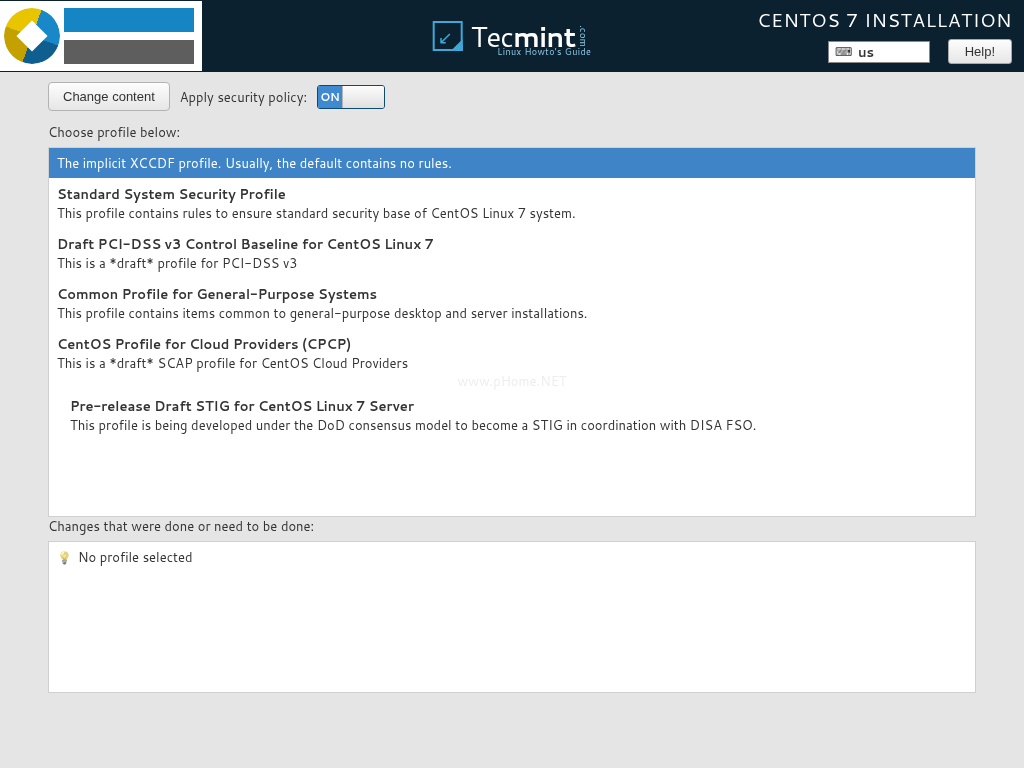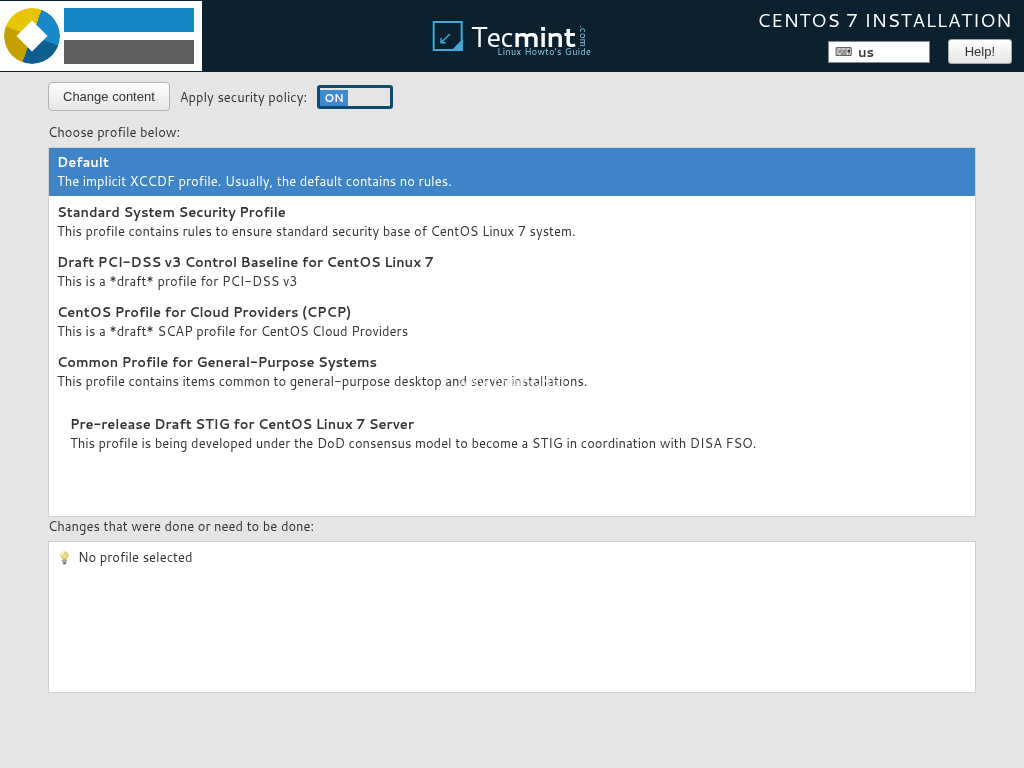--- a/index.html
+++ b/index.html
@@ -23,21 +23,21 @@
 .top-right { position:absolute; right:12px; top:6px; display:flex; flex-direction:column; align-items:flex-end; gap:6px; }
 .install-title { color:#fff; font-size:19px; font-weight:400; letter-spacing:0.5px; }
 .kb-help { display:flex; gap:18px; align-items:center; }
 .keyboard-box { background:#fff; border:1px solid #888; padding:2px 8px 2px 6px; display:flex; align-items:center; gap:6px; width:102px; height:22px; }
 .kbd-icon { font-size:12px; }
 .help-btn { background:linear-gradient(#fdfdfd,#e6e6e6); border:1px solid #a8a8a8; border-radius:3px; padding:4px 16px; font-size:13px; color:#333; }
 .content { padding: 10px 48px 0 48px; }
 .row1 { display:flex; align-items:center; gap:10px; margin-bottom:12px; }
 .btn { background:linear-gradient(#fdfdfd,#e6e6e6); border:1px solid #b3b3b3; border-radius:4px; padding:6px 14px; font-size:13px; color:#333; }
 .toggle-label { font-size:13px; }
-.toggle { display:inline-flex; border:3px solid #0c4a6e; border-radius:3px; overflow:hidden; width:76px; height:24px;align-items:flex-end; }
+.toggle { display:inline-flex; border:1px solid #0c4a6e; border-radius:3px; overflow:hidden; width:68px; height:24px; }
 .toggle .on { background:#3f89d0; color:#fff; font-size:11px; font-weight:700; display:flex; align-items:center; justify-content:center; flex:1; }
 .toggle .knob { background:linear-gradient(#fdfdfd,#dfdfdf); border-left:1px solid #b3b3b3; width:42px; }
 .section-label { font-size:13px; margin-bottom:6px; }
 .list { background:#fff; border:1px solid #d0d0d0; }
 .profile { padding:4px 8px 6px 8px; border-top:1px solid transparent; }
 .profile.selected { background:#3f84c7; color:#fff; }
 .profile .title { font-weight:700; font-size:13px; }
 .profile .desc { font-size:13px; margin-top:1px; }
 .profile + .profile { margin-top:2px; }
 .select-row { display:flex; justify-content:center; margin:10px 0 24px 0; }
@@ -83,38 +83,37 @@
     <div class="toggle">
       <div class="on">ON</div>
       <div class="knob"></div>
     </div>
   </div>
 
   <div class="section-label">Choose profile below:</div>
 
   <div class="list" style="height:370px; position:relative;">
     <div class="profile selected">
-      <div class="title">Default</div>
       <div class="desc">The implicit XCCDF profile. Usually, the default contains no rules.</div>
     </div>
     <div class="profile">
       <div class="title">Standard System Security Profile</div>
       <div class="desc">This profile contains rules to ensure standard security base of CentOS Linux 7 system.</div>
     </div>
     <div class="profile">
       <div class="title">Draft PCI-DSS v3 Control Baseline for CentOS Linux 7</div>
       <div class="desc">This is a *draft* profile for PCI-DSS v3</div>
     </div>
     <div class="profile">
+      <div class="title">Common Profile for General-Purpose Systems</div>
+      <div class="desc">This profile contains items common to general-purpose desktop and server installations.</div>
+    </div>
+    <div class="profile">
       <div class="title">CentOS Profile for Cloud Providers (CPCP)</div>
       <div class="desc">This is a *draft* SCAP profile for CentOS Cloud Providers</div>
-    </div>
-    <div class="profile">
-      <div class="title">Common Profile for General-Purpose Systems</div>
-      <div class="desc">This profile contains items common to general-purpose desktop and server installations.</div>
     </div>
     <div class="profile" style="margin-top:14px;padding-left:21px;">
       <div class="title">Pre-release Draft STIG for CentOS Linux 7 Server</div>
       <div class="desc">This profile is being developed under the DoD consensus model to become a STIG in coordination with DISA FSO.</div>
     </div>
   </div>
 
 
   <div class="section-label">Changes that were done or need to be done:</div>
   <div class="changes-box">

